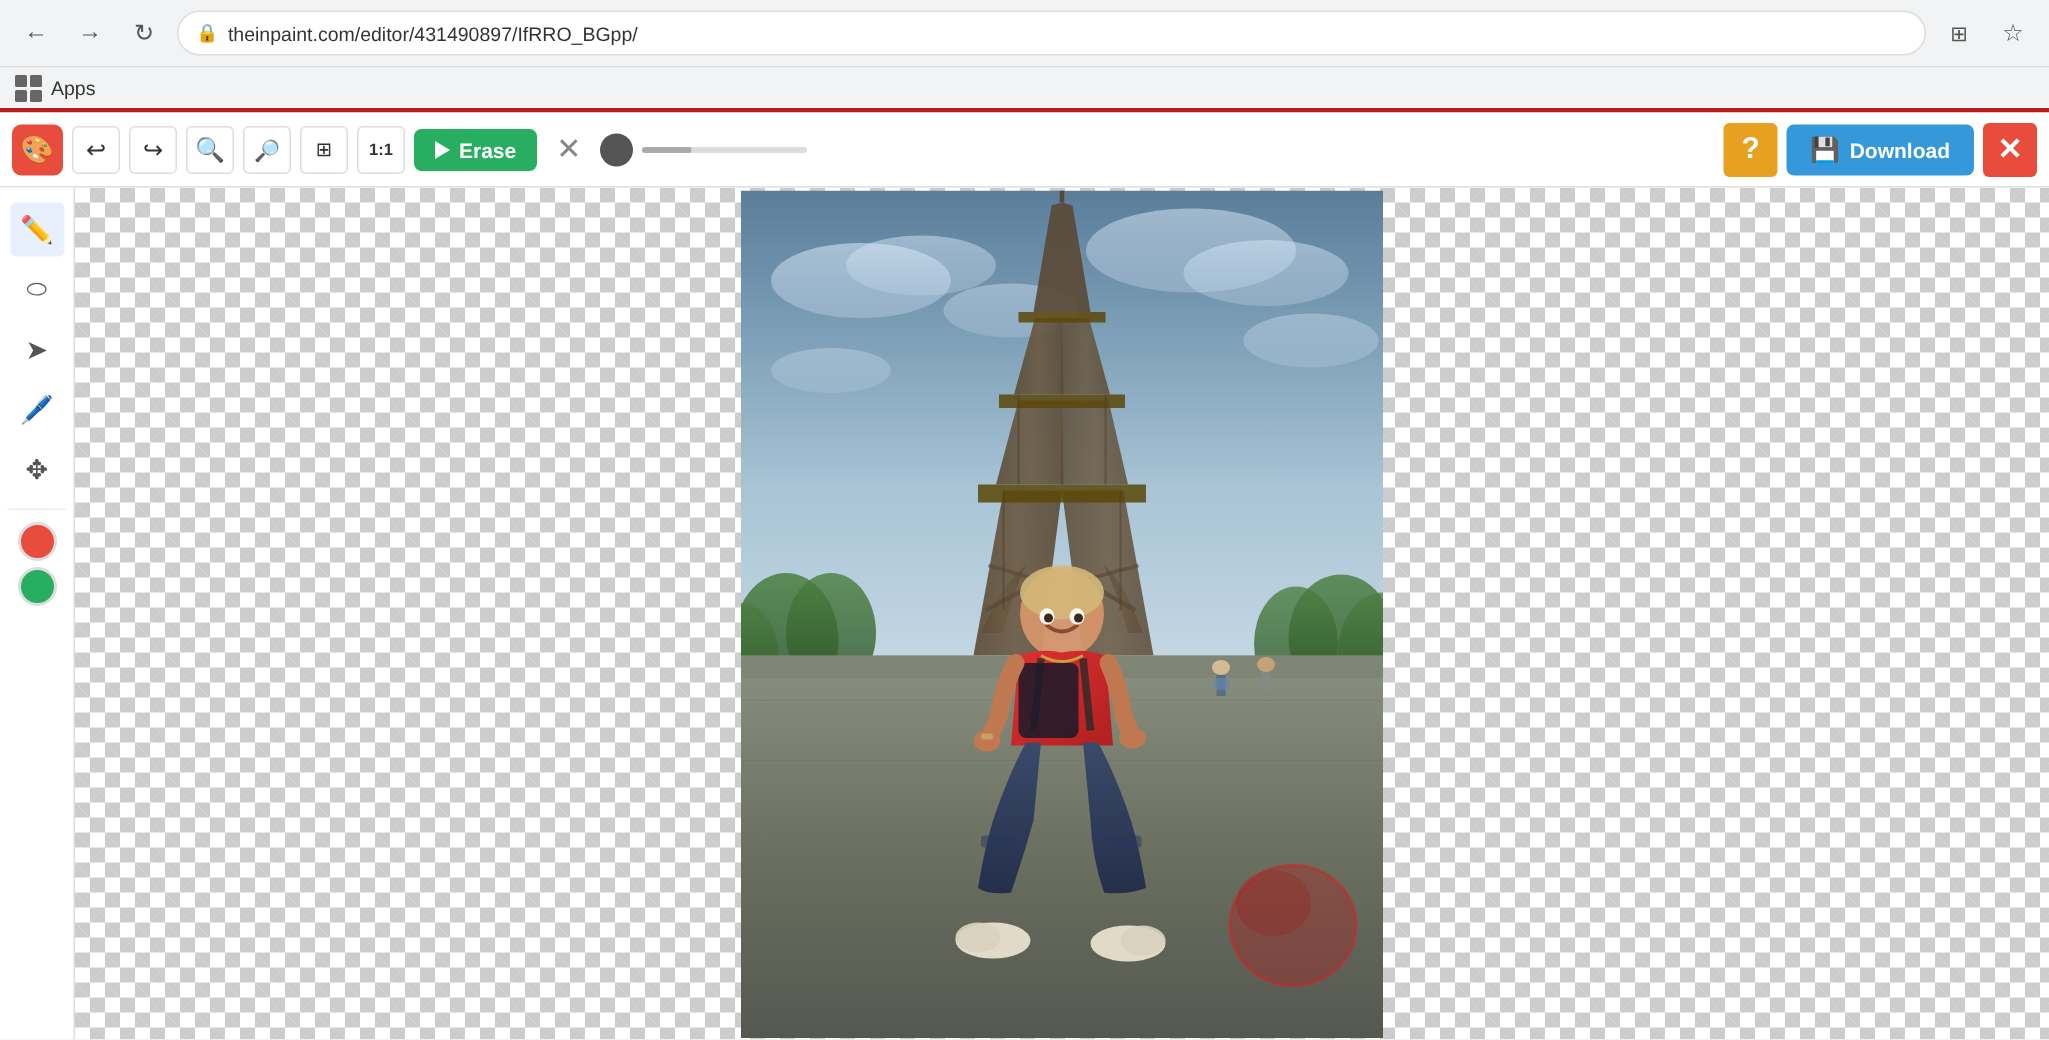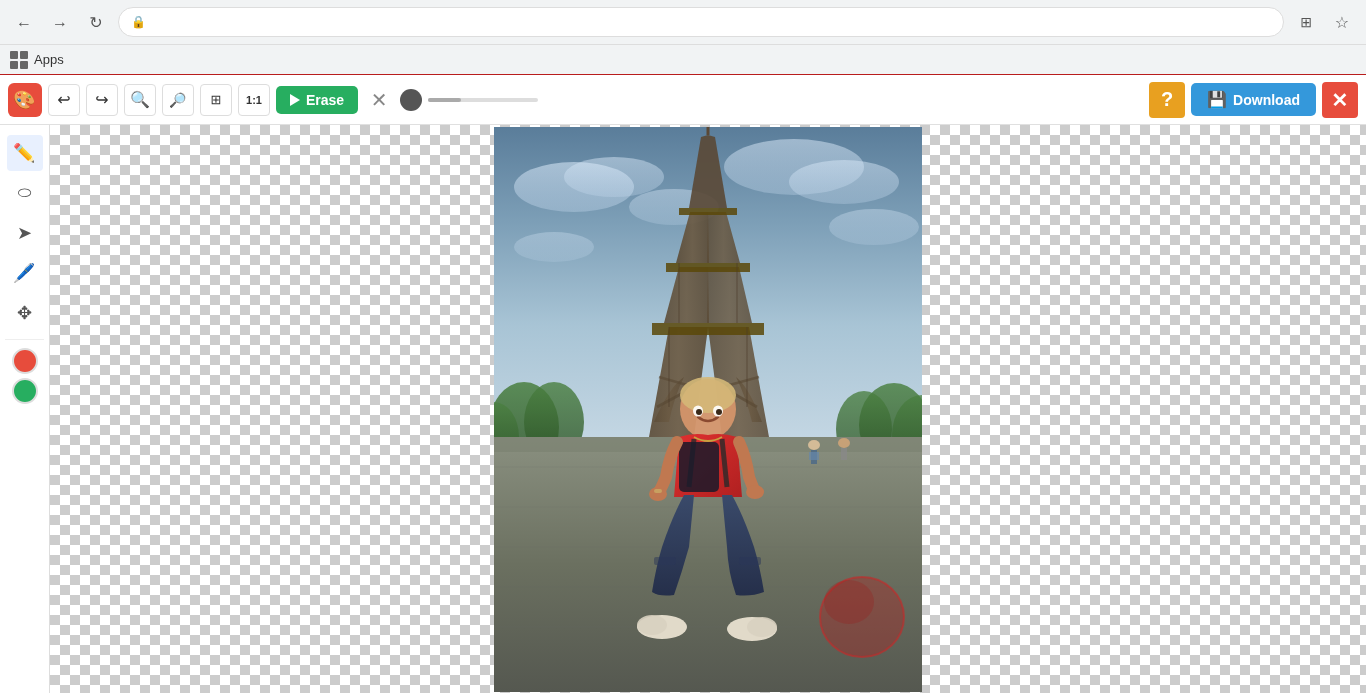--- a/index.html
+++ b/index.html
@@ -38,21 +38,21 @@
       gap: 6px;
     }
     .address-lock { color: #555; font-size: 12px; }
     .apps-row {
       height: 30px;
       background: #f1f3f4;
       display: flex;
       align-items: center;
       padding: 0 10px;
       gap: 6px;
-      border-bottom: 1px solid #b91c1c;
+      border-bottom: 3px solid #b91c1c;
       font-size: 13px;
     }
     .apps-icon { width: 18px; height: 18px; display: inline-grid; grid-template-columns: 1fr 1fr; gap: 2px; }
     .apps-icon span { background: #666; border-radius: 1px; }
 
     
     .editor-toolbar {
       height: 50px;
       background: white;
       display: flex;
@@ -238,20 +238,21 @@
 </head>
 <body>
 
 <div>
   <div class="browser-bar">
     <button class="browser-nav-btn">←</button>
     <button class="browser-nav-btn">→</button>
     <button class="browser-nav-btn">↻</button>
     <div class="address-bar">
       <span class="address-lock">🔒</span>
+      <span>theinpaint.com/editor/431490897/IfRRO_BGpp/</span>
     </div>
     <button class="browser-nav-btn" style="font-size:14px;">⊞</button>
     <button class="browser-nav-btn">☆</button>
   </div>
   <div class="apps-row">
     <span class="apps-icon">
       <span></span>
         <span></span>
         <span></span>
         <span></span>

